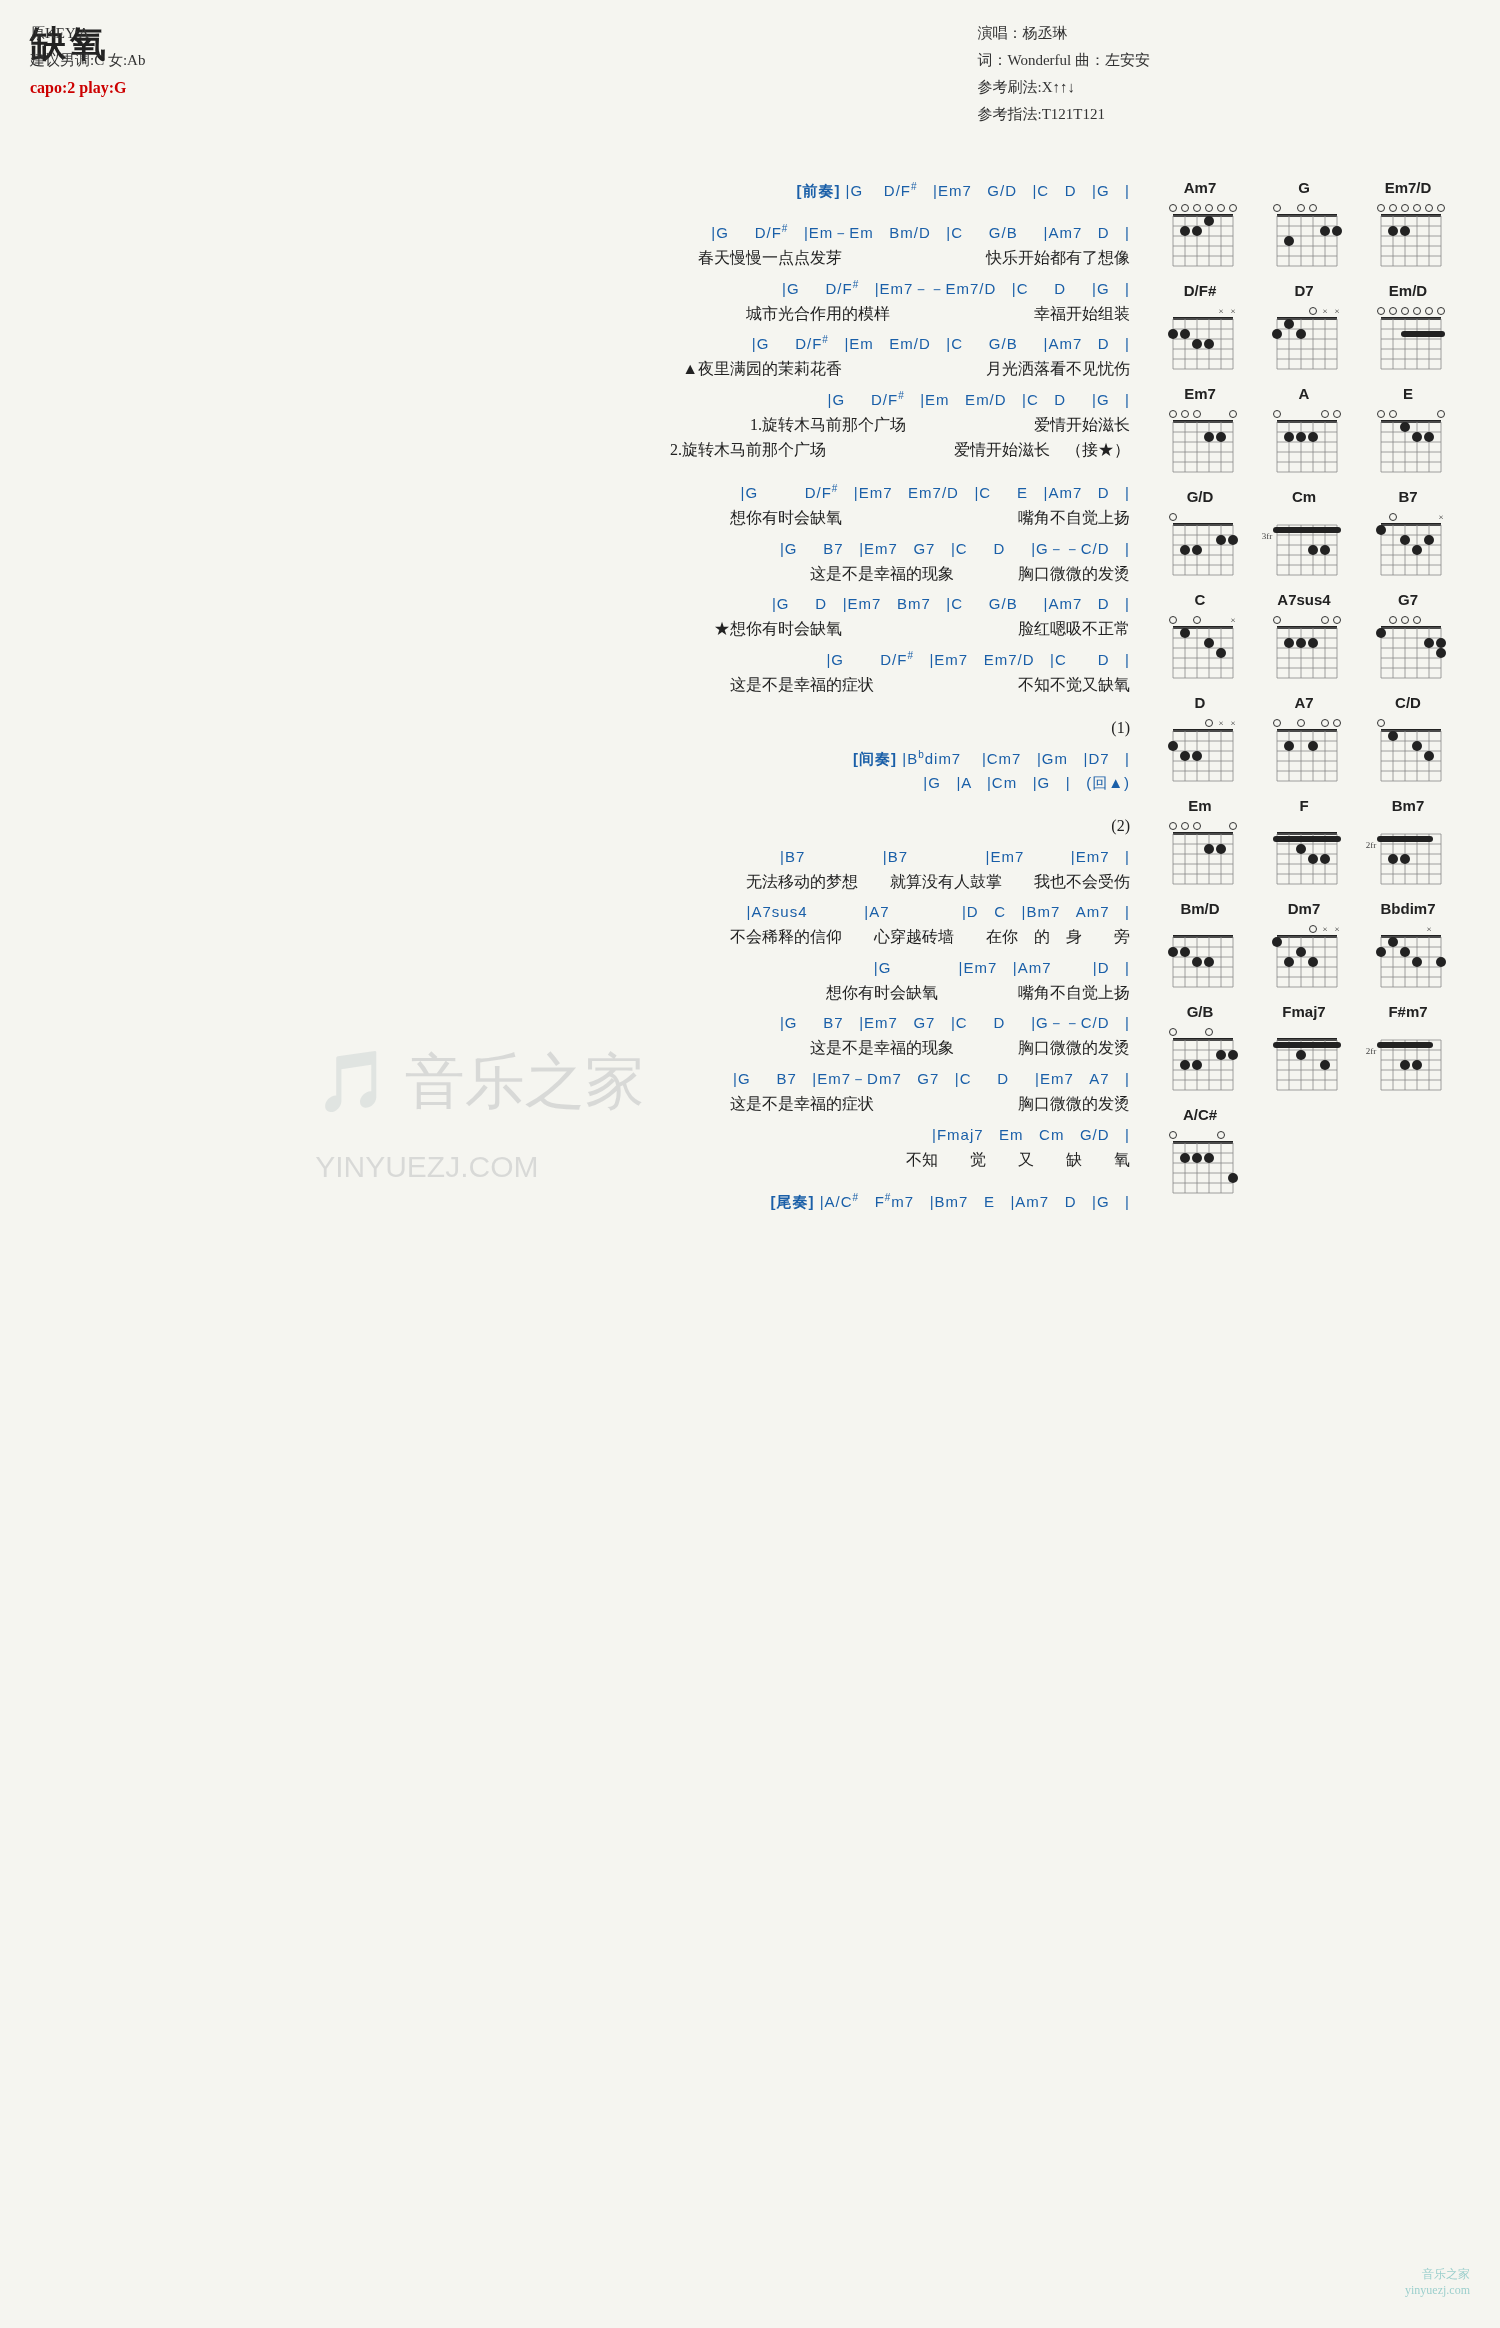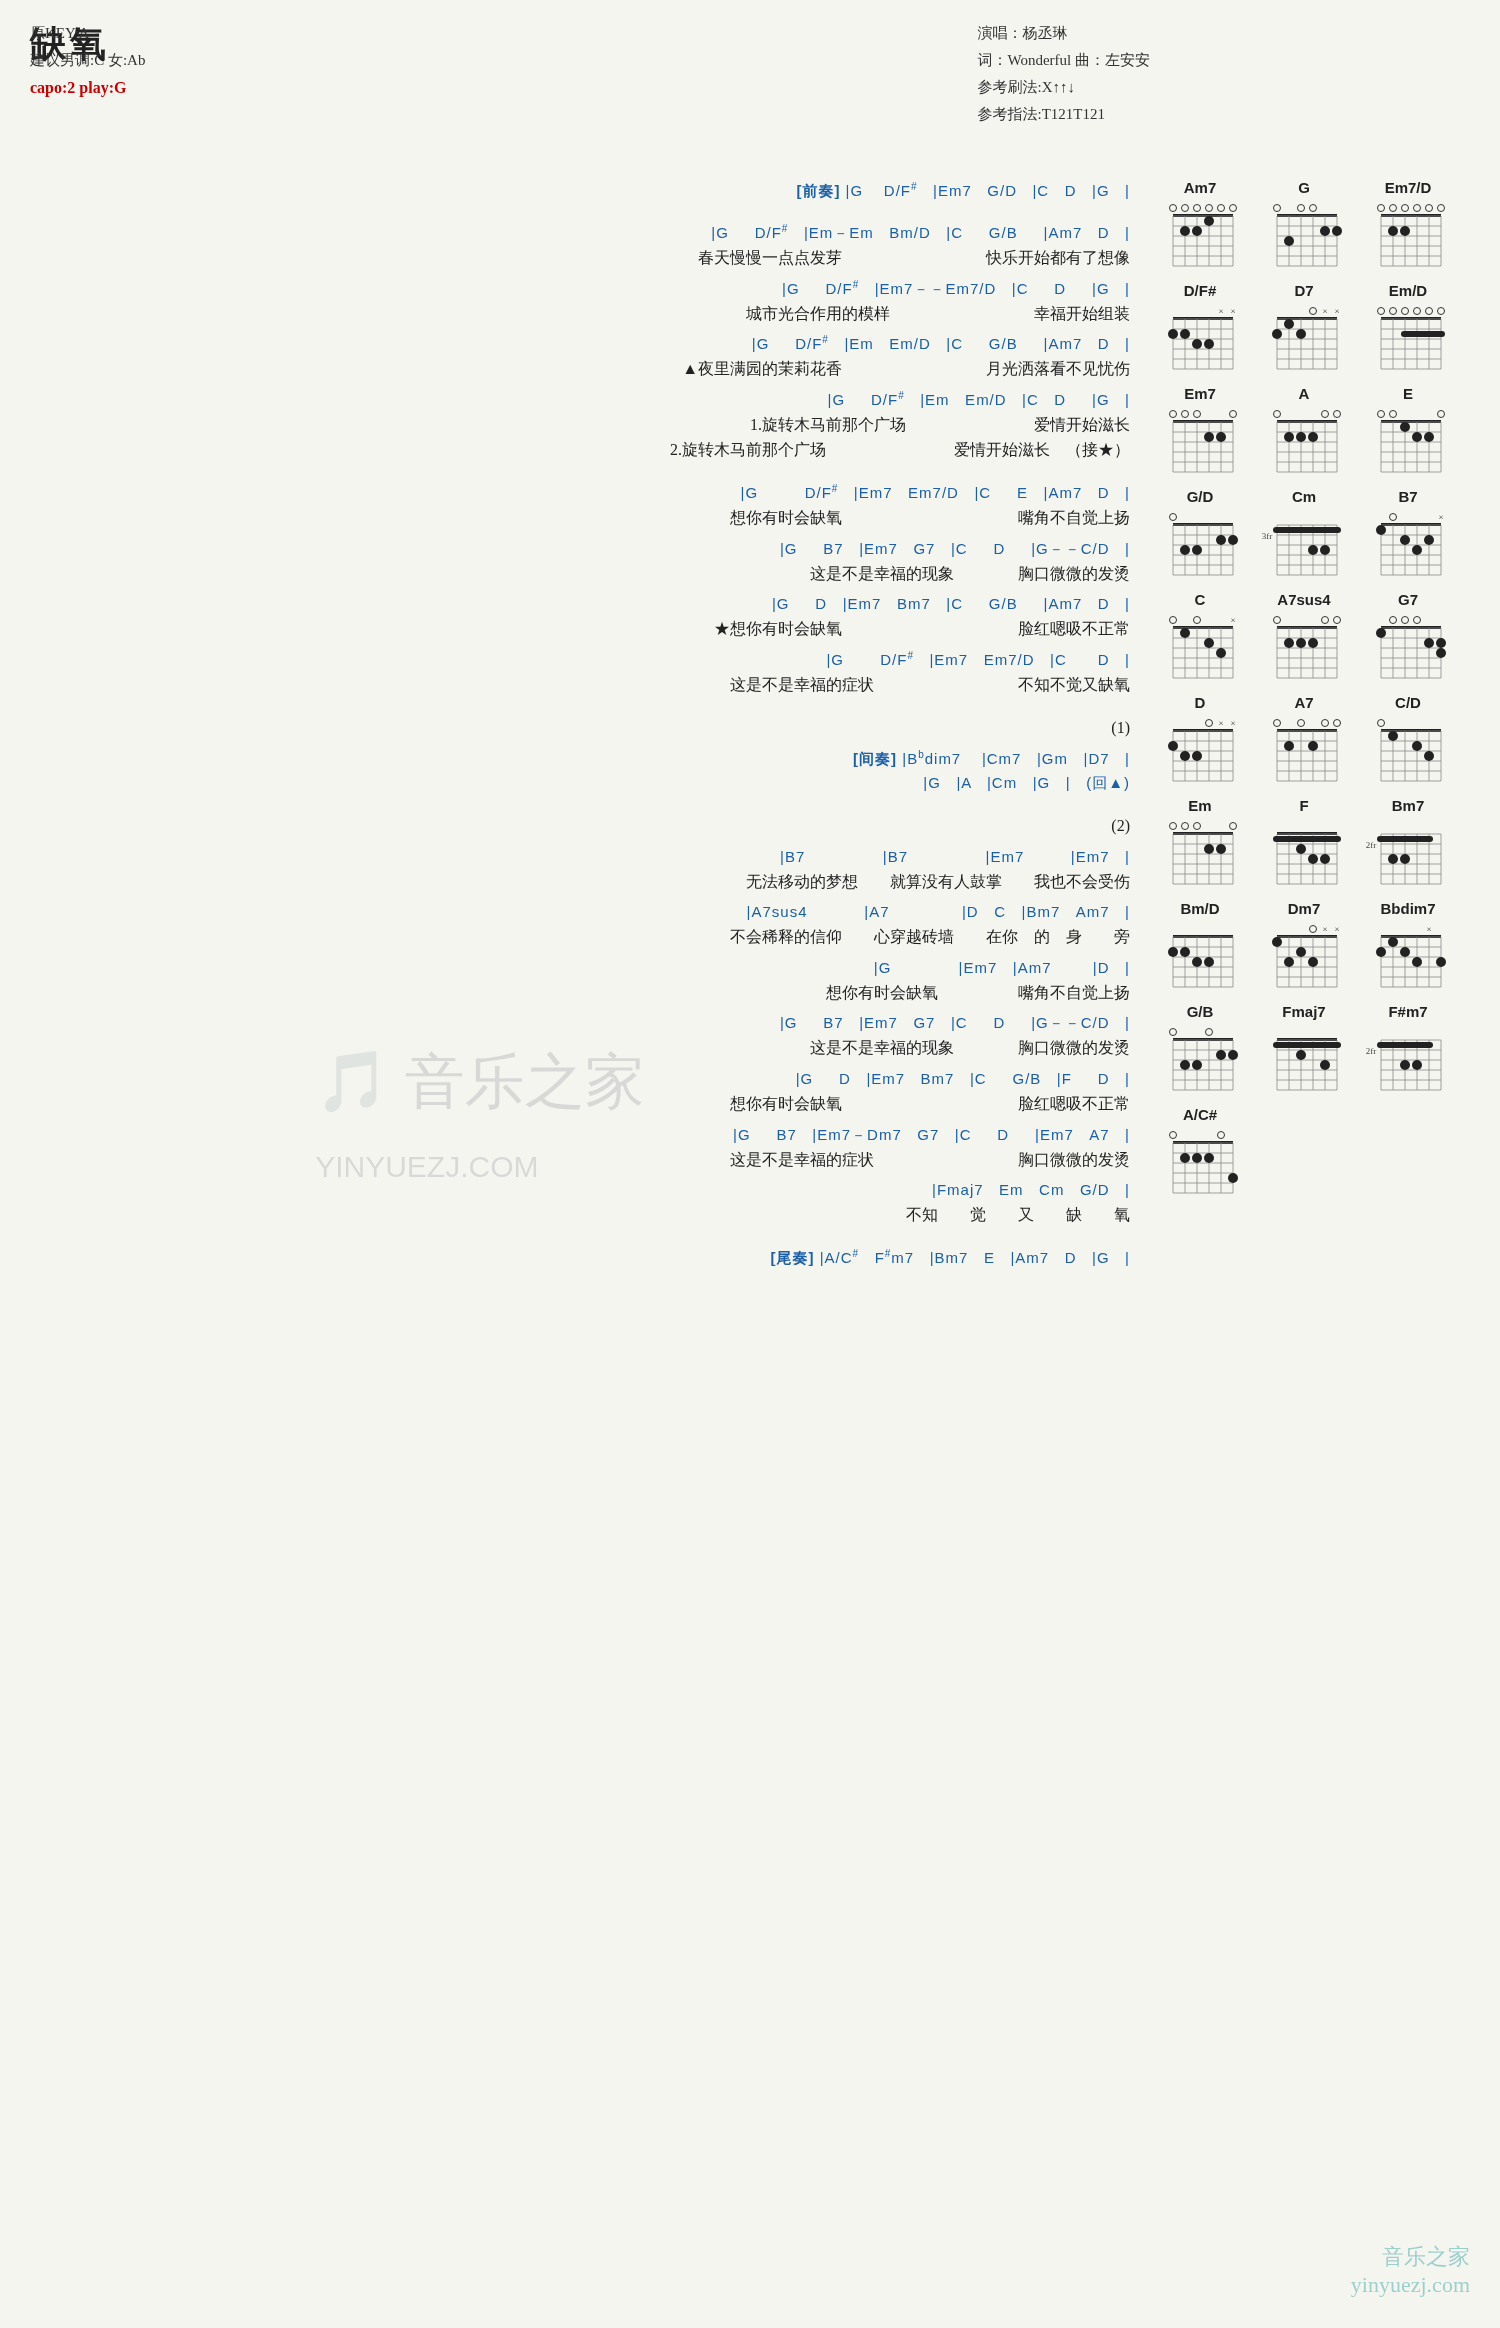--- a/index.html
+++ b/index.html
@@ -116,21 +116,21 @@
       color: #4aa;
       pointer-events: none;
       white-space: nowrap;
       z-index: 10;
     }
     .watermark2 {
       position: absolute;
       bottom: 30px;
       right: 30px;
       opacity: 0.5;
-      font-size: 22px;
+      font-size: 12px;
       color: #4aa;
       pointer-events: none;
       text-align: right;
     }
   </style>
 </head>
 <body>
 
 <div class="page-title">缺氧</div>
 
@@ -229,24 +229,20 @@
     <div class="line-group">
       <div class="chord-line">|G &nbsp;&nbsp;&nbsp;&nbsp;&nbsp;&nbsp;&nbsp;&nbsp;&nbsp;&nbsp;&nbsp;&nbsp;|Em7 &nbsp;&nbsp;|Am7 &nbsp;&nbsp;&nbsp;&nbsp;&nbsp;&nbsp;&nbsp;|D &nbsp;&nbsp;|</div>
       <div class="lyric-line">　想你有时会缺氧　　　　　嘴角不自觉上扬</div>
     </div>
 
     <div class="line-group">
       <div class="chord-line">|G &nbsp;&nbsp;&nbsp;&nbsp;B7 &nbsp;&nbsp;|Em7 &nbsp;&nbsp;G7 &nbsp;&nbsp;|C &nbsp;&nbsp;&nbsp;&nbsp;D &nbsp;&nbsp;&nbsp;&nbsp;|G－－C/D &nbsp;&nbsp;|</div>
       <div class="lyric-line">　这是不是幸福的现象　　　　胸口微微的发烫</div>
     </div>
 
-    <div class="line-group">
-      <div class="chord-line">|G &nbsp;&nbsp;&nbsp;&nbsp;D &nbsp;&nbsp;|Em7 &nbsp;&nbsp;Bm7 &nbsp;&nbsp;|C &nbsp;&nbsp;&nbsp;&nbsp;G/B &nbsp;&nbsp;|F &nbsp;&nbsp;&nbsp;&nbsp;D &nbsp;&nbsp;|</div>
-      <div class="lyric-line">　想你有时会缺氧　　　　　　　　　　　脸红嗯吸不正常</div>
-    </div>
 
     <div class="line-group">
       <div class="chord-line">|G &nbsp;&nbsp;&nbsp;&nbsp;B7 &nbsp;&nbsp;|Em7－Dm7 &nbsp;&nbsp;G7 &nbsp;&nbsp;|C &nbsp;&nbsp;&nbsp;&nbsp;D &nbsp;&nbsp;&nbsp;&nbsp;|Em7 &nbsp;&nbsp;A7 &nbsp;&nbsp;|</div>
       <div class="lyric-line">　这是不是幸福的症状　　　　　　　　　胸口微微的发烫</div>
     </div>
 
     <div class="line-group">
       <div class="chord-line">|Fmaj7 &nbsp;&nbsp;Em &nbsp;&nbsp;Cm &nbsp;&nbsp;G/D &nbsp;&nbsp;|</div>
       <div class="lyric-line">　不知　　觉　　又　　缺　　氧</div>
     </div>

